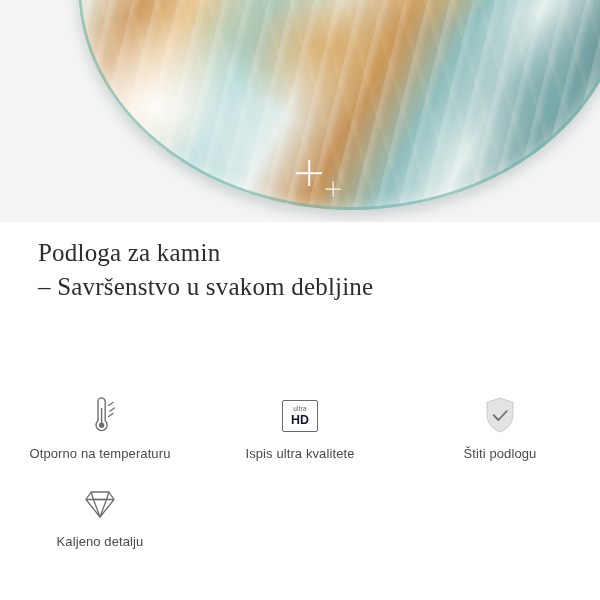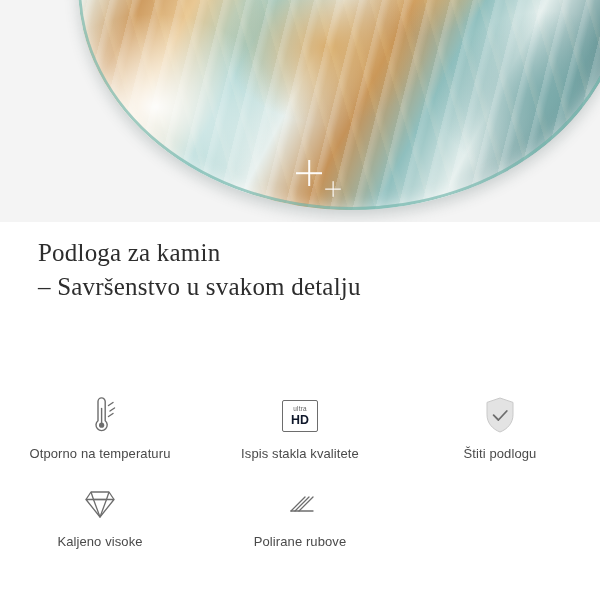--- a/index.html
+++ b/index.html
@@ -208,21 +208,21 @@
       <div class="plate-swirl"></div>
       <div class="plate-rim"></div>
     </div>
     <div class="sparkle s1"></div>
     <div class="sparkle s2"></div>
   </div>
 
   <div class="content">
     <h1 class="headline">
       <span>Podloga za kamin</span>
-      <span class="l2">– Savršenstvo u svakom detalju</span>
+      <span class="l2">– Savršenstvo u svakom debljine</span>
     </h1>
   </div>
 
   <div class="features">
 
     <div class="feature">
       <div class="glyph">
         <svg width="40" height="44" viewBox="0 0 40 44">
           <g fill="none" stroke="#6d6d6d" stroke-width="1.4" stroke-linecap="round">
             <path d="M18 7.5a3.6 3.6 0 0 1 7.2 0v19.2a5.6 5.6 0 1 1-7.2 0z"></path>
@@ -235,21 +235,21 @@
       <div class="caption">Otporno na temperaturu</div>
     </div>
 
     <div class="feature">
       <div class="glyph">
         <div class="hd-box">
           <span class="u">ultra</span>
           <span class="hd">HD</span>
         </div>
       </div>
-      <div class="caption">Ispis stakla kvalitete</div>
+      <div class="caption">Ispis ultra kvalitete</div>
     </div>
 
     <div class="feature">
       <div class="glyph">
         <svg width="40" height="44" viewBox="0 0 40 44">
           <path d="M20 4l13 4.4v12.4c0 8.2-5.6 14.4-13 17.2-7.4-2.8-13-9-13-17.2V8.4z" fill="#e3e3e3" stroke="#c9c9c9" stroke-width="1"></path>
           <path d="M13.6 21.2l4.8 4.8 8.4-9" fill="none" stroke="#6d6d6d" stroke-width="1.8" stroke-linecap="round" stroke-linejoin="round"></path>
         </svg>
       </div>
       <div class="caption">Štiti podlogu</div>
@@ -259,32 +259,19 @@
       <div class="glyph">
         <svg width="44" height="40" viewBox="0 0 44 40">
           <g fill="none" stroke="#6d6d6d" stroke-width="1.3" stroke-linejoin="round">
             <path d="M8 15.5h28L22 33z"></path>
             <path d="M8 15.5l5-7.5h18l5 7.5"></path>
             <path d="M13 8l2.5 7.5L22 33l6.5-17.5L31 8"></path>
             <path d="M15.5 15.5h13"></path>
           </g>
         </svg>
       </div>
-      <div class="caption">Kaljeno visoke</div>
-    </div>
-
-    <div class="feature">
-      <div class="glyph">
-        <svg width="44" height="40" viewBox="0 0 44 40">
-          <g fill="none" stroke="#6d6d6d" stroke-width="1.3" stroke-linecap="round">
-            <path d="M13 27L27 13"></path>
-            <path d="M17 27L31 13"></path>
-            <path d="M21 27L35 13"></path>
-            <path d="M13 27h22"></path>
-          </g>
-        </svg>
-      </div>
-      <div class="caption">Polirane rubove</div>
-    </div>
+      <div class="caption">Kaljeno detalju</div>
+    </div>
+
 
 
   </div>
 </div>
 
 </body></html>

